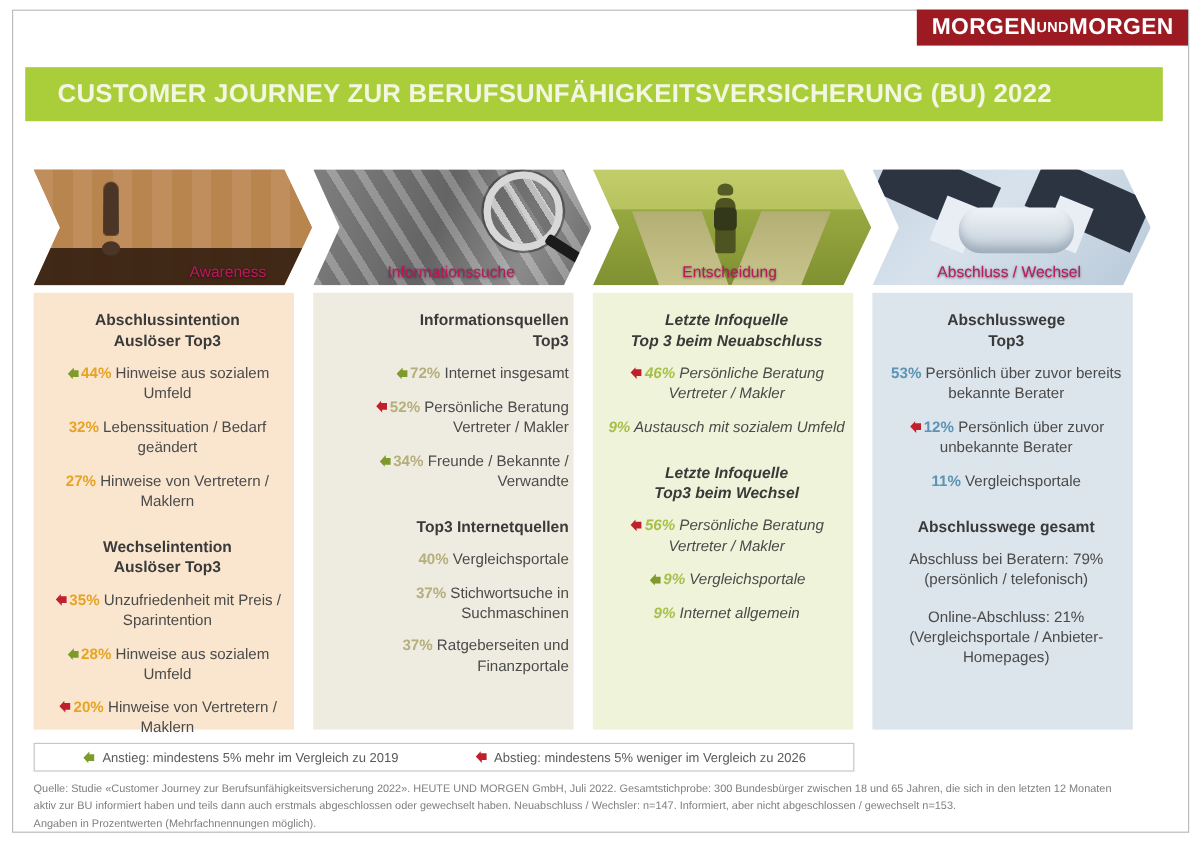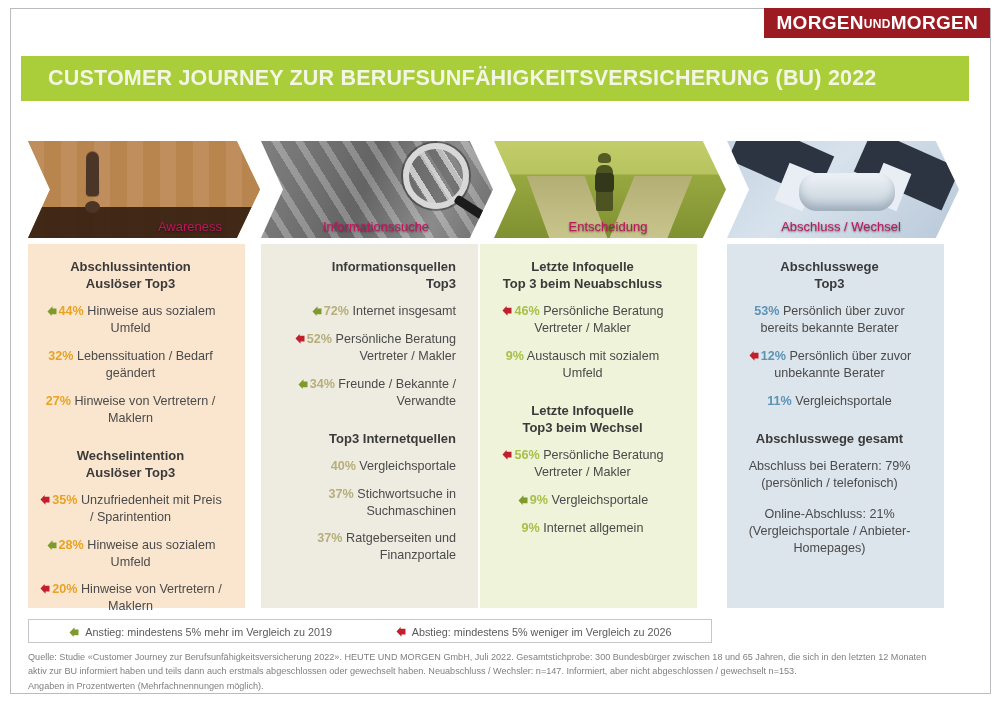--- a/index.html
+++ b/index.html
@@ -192,26 +192,26 @@
   .cols {
     position: absolute;
     left: 28px; top: 244px;
     width: 916px; height: 364px;
   }
   .col {
     position: absolute;
     top: 0;
     width: 217px;
     height: 364px;
-    padding: 14px 22px 10px 10px;
+    padding: 14px 4px 10px 10px;
     text-align: center;
   }
   .col.c1 { left: 0px;   background: #fae6cf; }
   .col.c2 { left: 233px; background: #eeece1; text-align: right; }
-  .col.c3 { left: 452px; background: #eef3d9; }
+  .col.c3 { left: 466px; background: #eef3d9; font-style: italic; }
   .col.c4 { left: 699px; background: #dce4ec; }
 
   .grp-title {
     font-size: 13px;
     font-weight: bold;
     color: #3a3a3a;
     line-height: 1.32;
     margin-bottom: 11px;
   }
   .grp-title.second { margin-top: 20px; }

